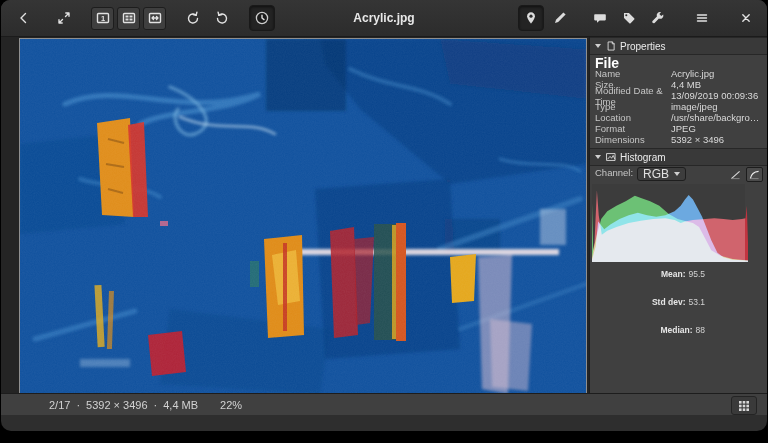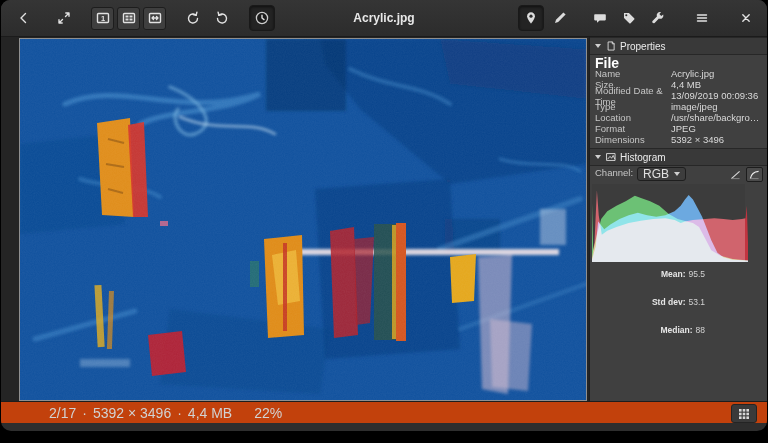--- a/index.html
+++ b/index.html
@@ -49,22 +49,22 @@
   .sbtn.pressed{background:#4a4a4a;border:1px solid #1d1d1d;}
   .hist-wrap{margin:2px 22px 0 2px;height:78px;background:#3c3c3c;position:relative;isolation:isolate;}
   .hist-wrap svg{display:block;}
   .hist-wrap polygon{mix-blend-mode:screen;}
   .stats{display:flex;justify-content:center;gap:16px;padding-top:7px;font-size:8.5px;}
   .stat-col{display:flex;flex-direction:column;gap:18px;}
   .stat-row{display:flex;gap:3px;}
   .stat-row .sl{font-weight:bold;color:#e6e6e6;text-align:right;flex:1;white-space:nowrap;}
   .stat-row .sv{color:#d2d2d2;white-space:nowrap;}
   
-  .statusbar{position:absolute;left:0;right:0;bottom:8px;height:21px;background:#c2410c;border-top:1px solid #1d1d1d;
-    display:flex;align-items:center;font-size:14px;color:#d2d2d2;}
+  .statusbar{position:absolute;left:0;right:0;bottom:16px;height:21px;background:#404040;border-top:1px solid #1d1d1d;
+    display:flex;align-items:center;font-size:11px;color:#d2d2d2;}
   .sb-text{padding-left:48px;display:flex;gap:6px;align-items:center;}
   .sb-zoom{margin-left:16px;}
   .sb-grid{position:absolute;right:10px;top:2px;width:24px;height:17px;border-radius:3px;background:#3a3a3a;
     border:1px solid #242424;display:flex;align-items:center;justify-content:center;}
 </style>
 </head>
 <body>
 
 <div class="window">
 

